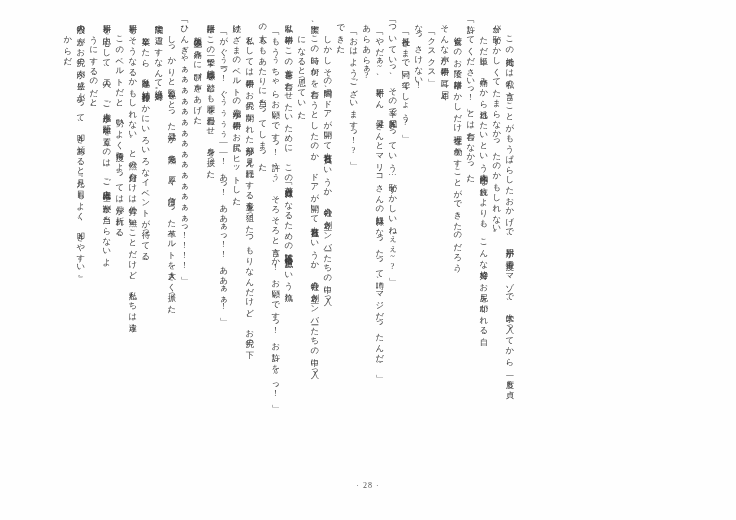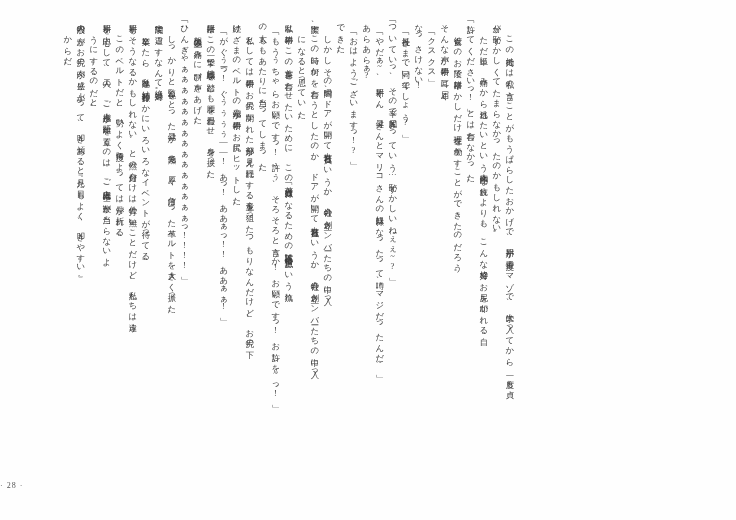--- a/index.html
+++ b/index.html
@@ -47,21 +47,21 @@
     font-family: "Liberation Serif", "DejaVu Serif", serif;
   }
   .col.indent {
     padding-top: 12px;
   }
   .page-number {
     position: absolute;
     left: 0;
     right: 0;
     bottom: 30px;
-    text-align: left;
+    text-align: center;
     font-size: 8px;
     color: #555;
     letter-spacing: 1px;
     font-family: "Liberation Serif", "DejaVu Serif", serif;
   }
 </style>
 </head>
 <body>
 
 <div class="page">

